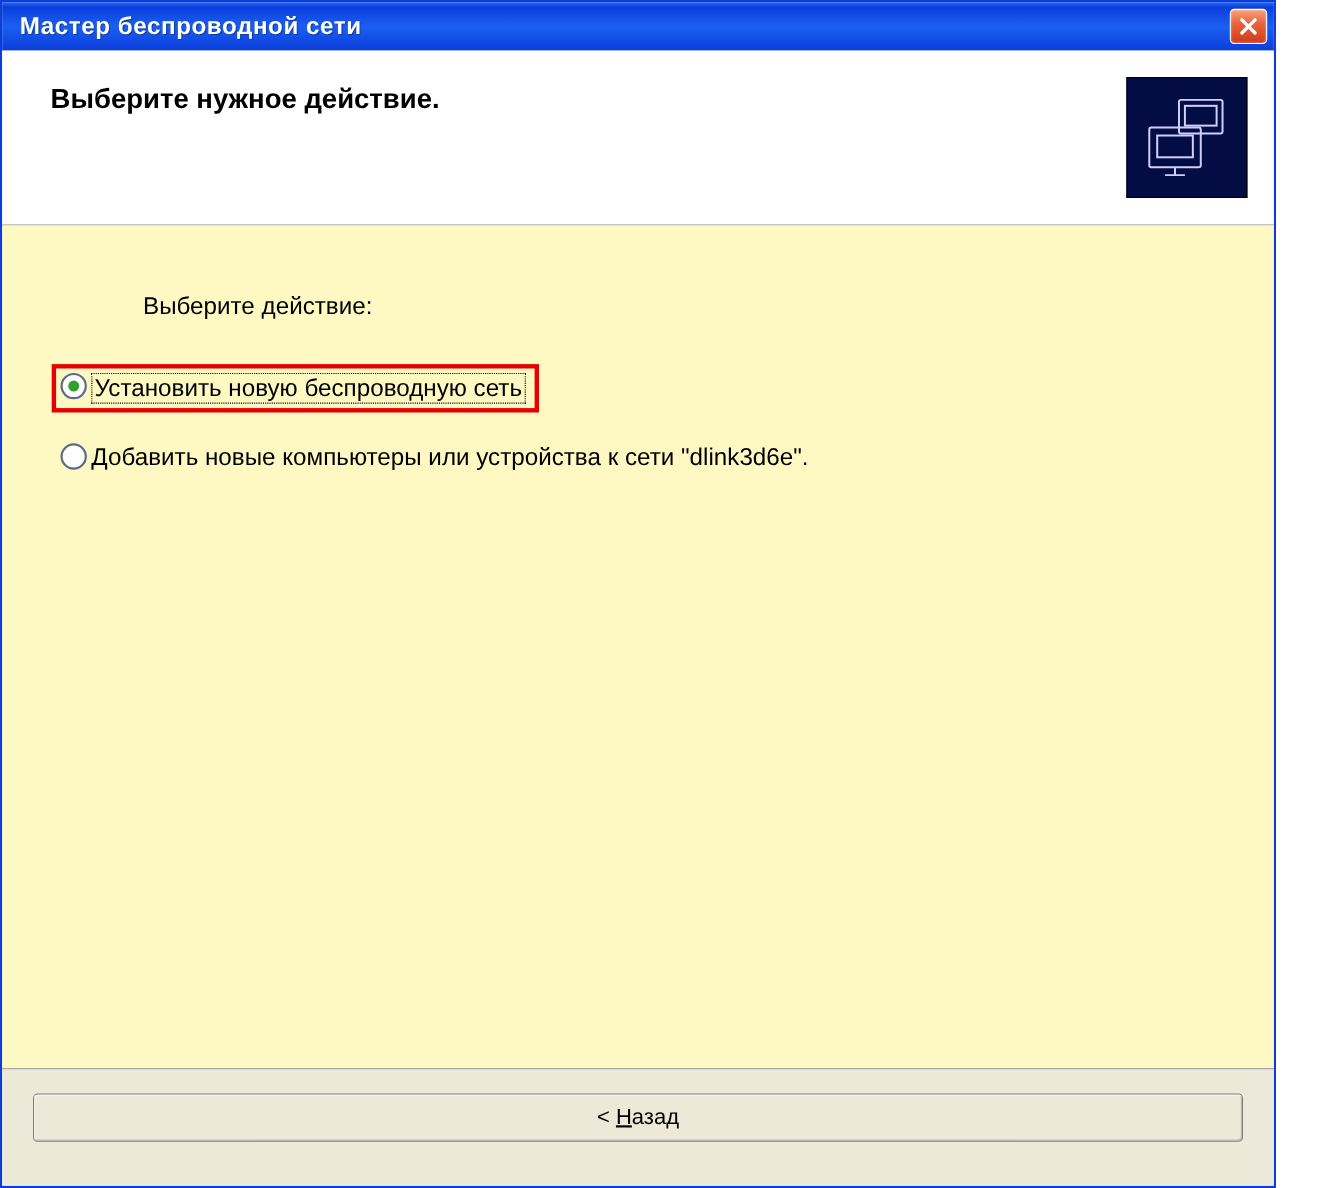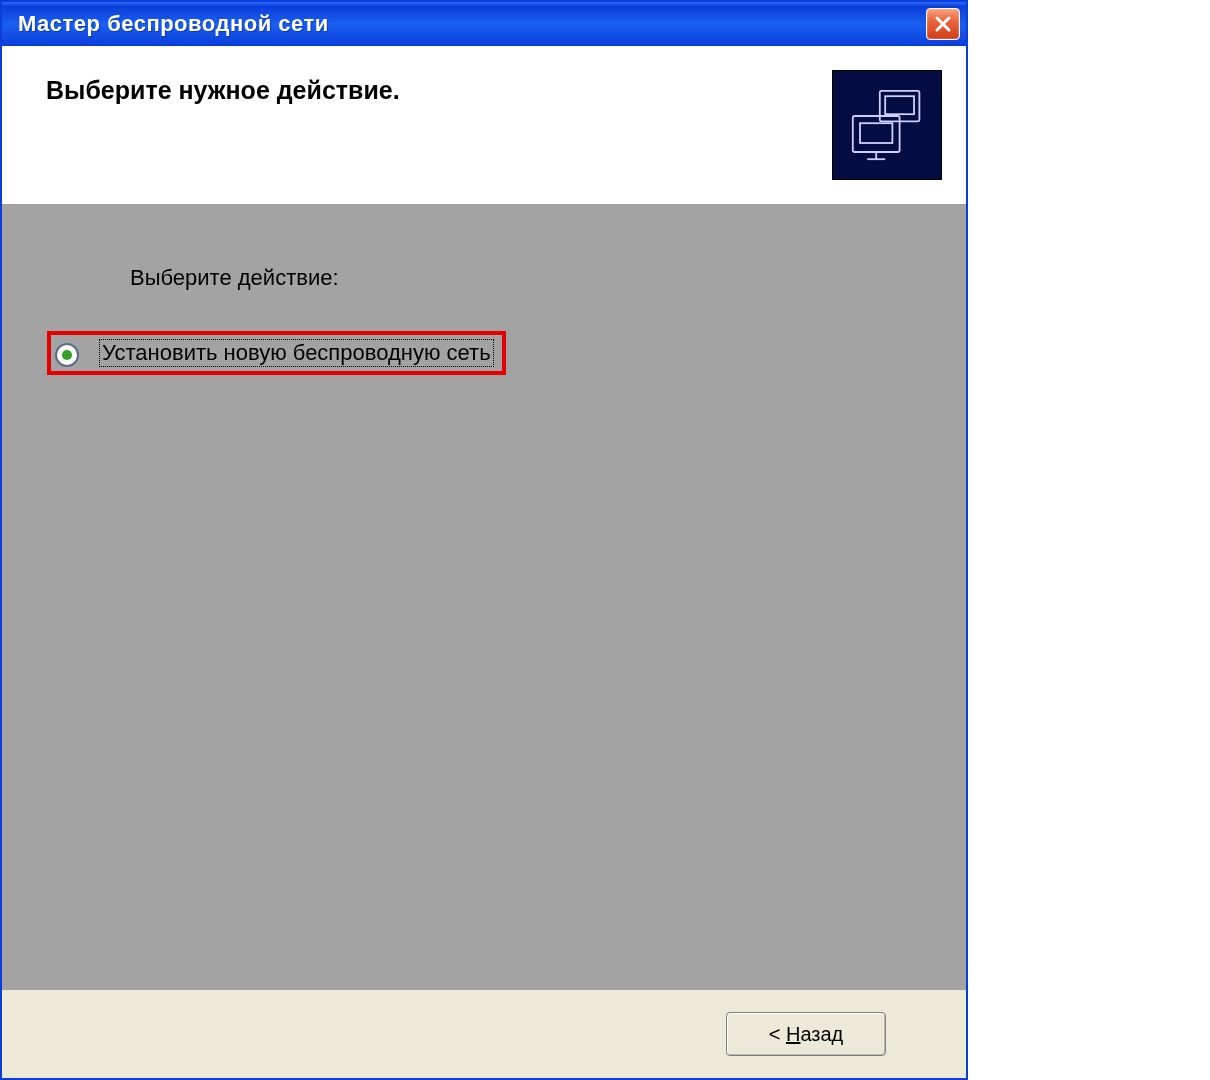--- a/index.html
+++ b/index.html
@@ -4,21 +4,21 @@
 <style>
   * { box-sizing: border-box; margin: 0; padding: 0; }
   body {
     font-family: Tahoma, Verdana, sans-serif;
     background: #ffffff;
     width: 1210px;
     height: 1080px;
     overflow: hidden;
   }
   .window {
-    width: 968px;
+    width: 1160px;
     height: 1080px;
     border: 2px solid #0a3ddb;
     display: flex;
     flex-direction: column;
     background: #ece9d8;
   }
   .titlebar {
     height: 44px;
     background: linear-gradient(to bottom, #2a6cf7 0%, #0a3ddb 10%, #1b5ff1 50%, #0a3ddb 100%);
     display: flex;
@@ -69,38 +69,38 @@
     border: 1px solid #000;
     display: flex;
     align-items: center;
     justify-content: center;
     flex-shrink: 0;
   }
   .header-icon svg { width: 90px; height: 90px; }
 
   .content-area {
     flex: 1;
-    background: #a3a3a3;
+    background: #fef9c3;
     padding: 60px 60px 40px 128px;
     font-size: 22px;
     color: #000;
   }
   .prompt-label {
     margin-bottom: 40px;
   }
   .radio-group {
     display: flex;
     flex-direction: column;
     gap: 28px;
     margin-left: -75px;
   }
   .radio-row {
     display: flex;
-    align-items: flex-end;
-    gap: 20px;
+    align-items: flex-start;
+    gap: 4px;
   }
   .radio-row.highlighted {
     border: 4px solid #e60000;
     padding: 4px 8px 4px 4px;
     margin-left: -8px;
     width: fit-content;
   }
   .radio-circle {
     width: 24px;
     height: 24px;
@@ -122,22 +122,23 @@
   .radio-label.focused {
     border: 1px dotted #000;
     padding: 0 2px;
   }
 
   .footer-area {
     background: #ece9d8;
     border-top: 1px solid #a0a0a0;
     padding: 22px 28px;
     display: flex;
-    justify-content: flex-end;
+    justify-content: center;
     gap: 18px;
+    flex-direction: column;
   }
   .footer-area .gap { width: 34px; }
   .wiz-button {
     min-width: 160px;
     height: 44px;
     font-family: Tahoma, sans-serif;
     font-size: 20px;
     background: #ece9d8;
     border: 1px solid #7e7e7e;
     border-radius: 4px;
@@ -182,20 +183,24 @@
   <div class="content-area">
     <div class="prompt-label">Выберите действие:</div>
 
     <div class="radio-group">
 
       <label class="radio-row highlighted">
         <span class="radio-circle checked"></span>
         <span class="radio-label focused">Установить новую беспроводную сеть</span>
       </label>
 
+      <label class="radio-row">
+        <span class="radio-circle"></span>
+        <span class="radio-label">Добавить новые компьютеры или устройства к сети "dlink3d6e".</span>
+      </label>
 
     </div>
   </div>
 
   <div class="footer-area">
     <button class="wiz-button"><span>&lt; </span><span class="mn">Н</span><span>азад</span></button>
     <span class="gap"></span>
   </div>
 
 </div>

